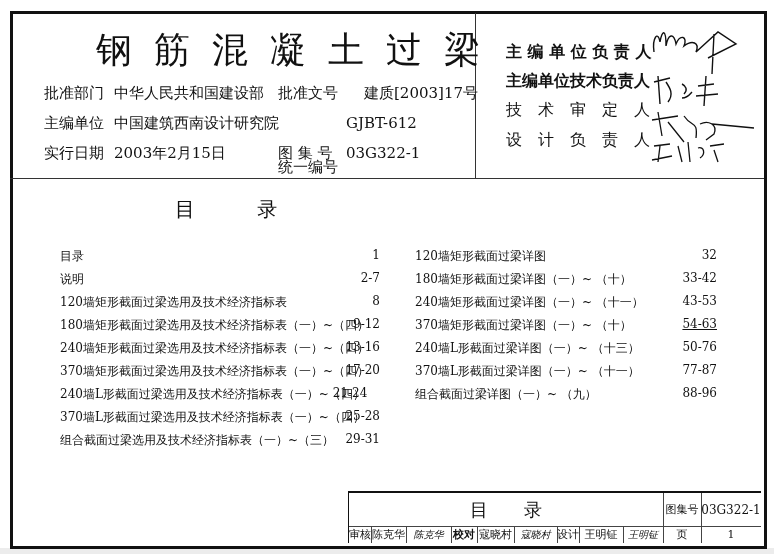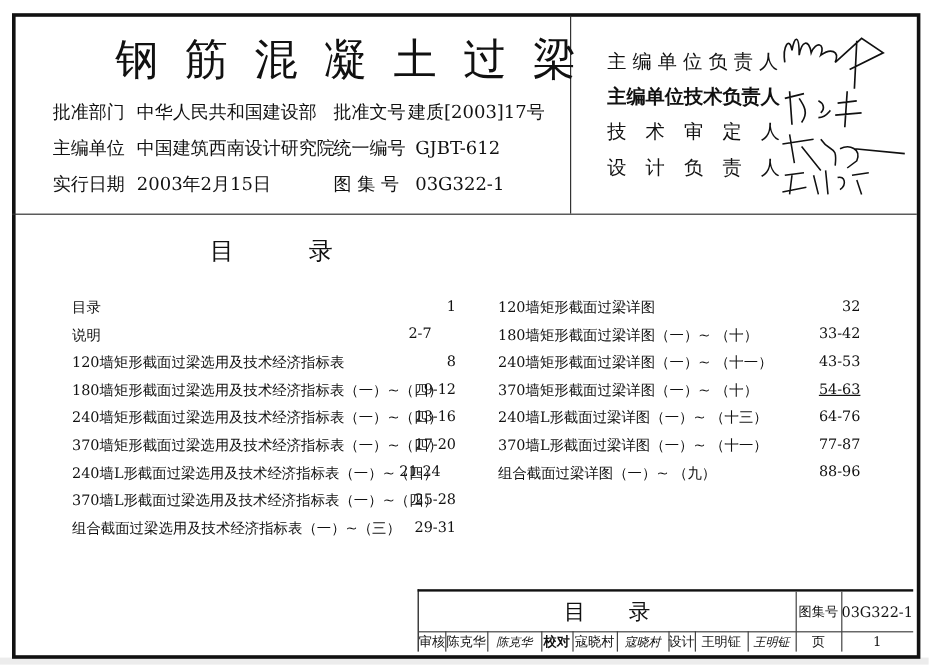--- a/index.html
+++ b/index.html
@@ -39,57 +39,57 @@
 <div class="frame"></div>
 <div class="hdr-line"></div>
 <div class="hdr-vline"></div>
 
 <div class="title">钢筋混凝土过梁</div>
 
 <div class="meta-row" style="top:84px;">
   <span style="left:0;">批准部门</span>
   <span style="left:70px;">中华人民共和国建设部</span>
   <span style="left:234px;">批准文号</span>
-  <span style="left:296px;">建质[2003]17号</span>
+  <span style="left:320px;">建质[2003]17号</span>
 </div>
 <div class="meta-row" style="top:114px;">
   <span style="left:0;">主编单位</span>
   <span style="left:70px;">中国建筑西南设计研究院</span>
-  <span style="left:234px;">统一编号</span>
+  <span style="left:234px;margin-top:44px;">统一编号</span>
   <span style="left:302px;">GJBT-612</span>
 </div>
 <div class="meta-row" style="top:144px;">
   <span style="left:0;">实行日期</span>
   <span style="left:70px;">2003年2月15日</span>
   <span style="left:234px;">图 集 号</span>
   <span style="left:302px;">03G322-1</span>
 </div>
 
-<div class="resp" style="top:42px;">主 编 单 位 负 责 人</div>
+<div class="resp" style="top:42px;font-weight:bold;">主 编 单 位 负 责 人</div>
 <div class="resp" style="top:71px;font-weight:bold;">主编单位技术负责人</div>
 <div class="resp" style="top:100px;">技　术　审　定　人</div>
 <div class="resp" style="top:130px;">设　计　负　责　人</div>
 
 <svg style="position:absolute;left:648px;top:24px;" width="110" height="140" viewBox="0 0 110 140">
   <path d="M6,28 C4,14 10,6 12,18 C14,6 18,4 18,22 C20,10 26,8 28,20 C32,10 40,12 36,22 C44,16 52,18 48,28 L70,8 L88,20 L60,34 M66,10 L64,50" stroke="#111" stroke-width="1.4" fill="none"></path>
   <path d="M10,52 L12,80 M6,58 L22,54 M18,58 C22,64 26,70 20,78 M34,60 C38,62 40,66 36,70 M34,74 C40,74 42,70 44,68 M58,52 L56,82 M50,62 L66,60 M48,72 L70,70" stroke="#111" stroke-width="1.4" fill="none"></path>
   <path d="M4,96 L30,92 M10,88 L14,112 M20,98 L36,118 M36,92 C44,104 50,96 48,114 M52,100 C60,96 70,100 66,110 L58,116 M64,100 L106,104" stroke="#111" stroke-width="1.3" fill="none"></path>
   <path d="M6,122 L22,120 M12,122 L10,138 M4,136 L24,132 M30,122 L34,138 M40,118 L42,138 M50,124 C56,122 58,130 52,134 M62,122 L76,120 M66,126 L70,138" stroke="#111" stroke-width="1.3" fill="none"></path>
 </svg>
 
 <div class="toc-title">目 录</div>
 
 <div class="toc-col" style="left:60px;top:248px;">
   <div class="toc-item" style="top:0;">
       <span class="lbl">目录</span>
       <span class="pg" style="left:260px;width:60px;">1</span>
     </div>
   <div class="toc-item" style="top:23px;">
       <span class="lbl">说明</span>
-      <span class="pg" style="left:260px;width:60px;text-align:center;">2-7</span>
+      <span class="pg" style="left:260px;width:60px;">2-7</span>
     </div>
   <div class="toc-item" style="top:46px;">
       <span class="lbl">120墙矩形截面过梁选用及技术经济指标表</span>
       <span class="pg" style="left:260px;width:60px;">8</span>
     </div>
   <div class="toc-item" style="top:69px;">
       <span class="lbl">180墙矩形截面过梁选用及技术经济指标表（一）~（四）</span>
       <span class="pg" style="left:260px;width:60px;">9-12</span>
     </div>
   <div class="toc-item" style="top:92px;">
@@ -126,21 +126,21 @@
   <div class="toc-item" style="top:46px;">
       <span class="lbl">240墙矩形截面过梁详图（一）~ （十一）</span>
       <span class="pg" style="left:240px;width:62px;">43-53</span>
     </div>
   <div class="toc-item" style="top:69px;">
       <span class="lbl">370墙矩形截面过梁详图（一）~ （十）</span>
       <span class="pg" style="left:240px;width:62px;text-decoration:underline;">54-63</span>
     </div>
   <div class="toc-item" style="top:92px;">
       <span class="lbl">240墙L形截面过梁详图（一）~ （十三）</span>
-      <span class="pg" style="left:240px;width:62px;">64-76</span>
+      <span class="pg" style="left:240px;width:62px;">50-76</span>
     </div>
   <div class="toc-item" style="top:115px;">
       <span class="lbl">370墙L形截面过梁详图（一）~ （十一）</span>
       <span class="pg" style="left:240px;width:62px;">77-87</span>
     </div>
   <div class="toc-item" style="top:138px;">
       <span class="lbl">组合截面过梁详图（一）~ （九）</span>
       <span class="pg" style="left:240px;width:62px;">88-96</span>
     </div>
 </div>

